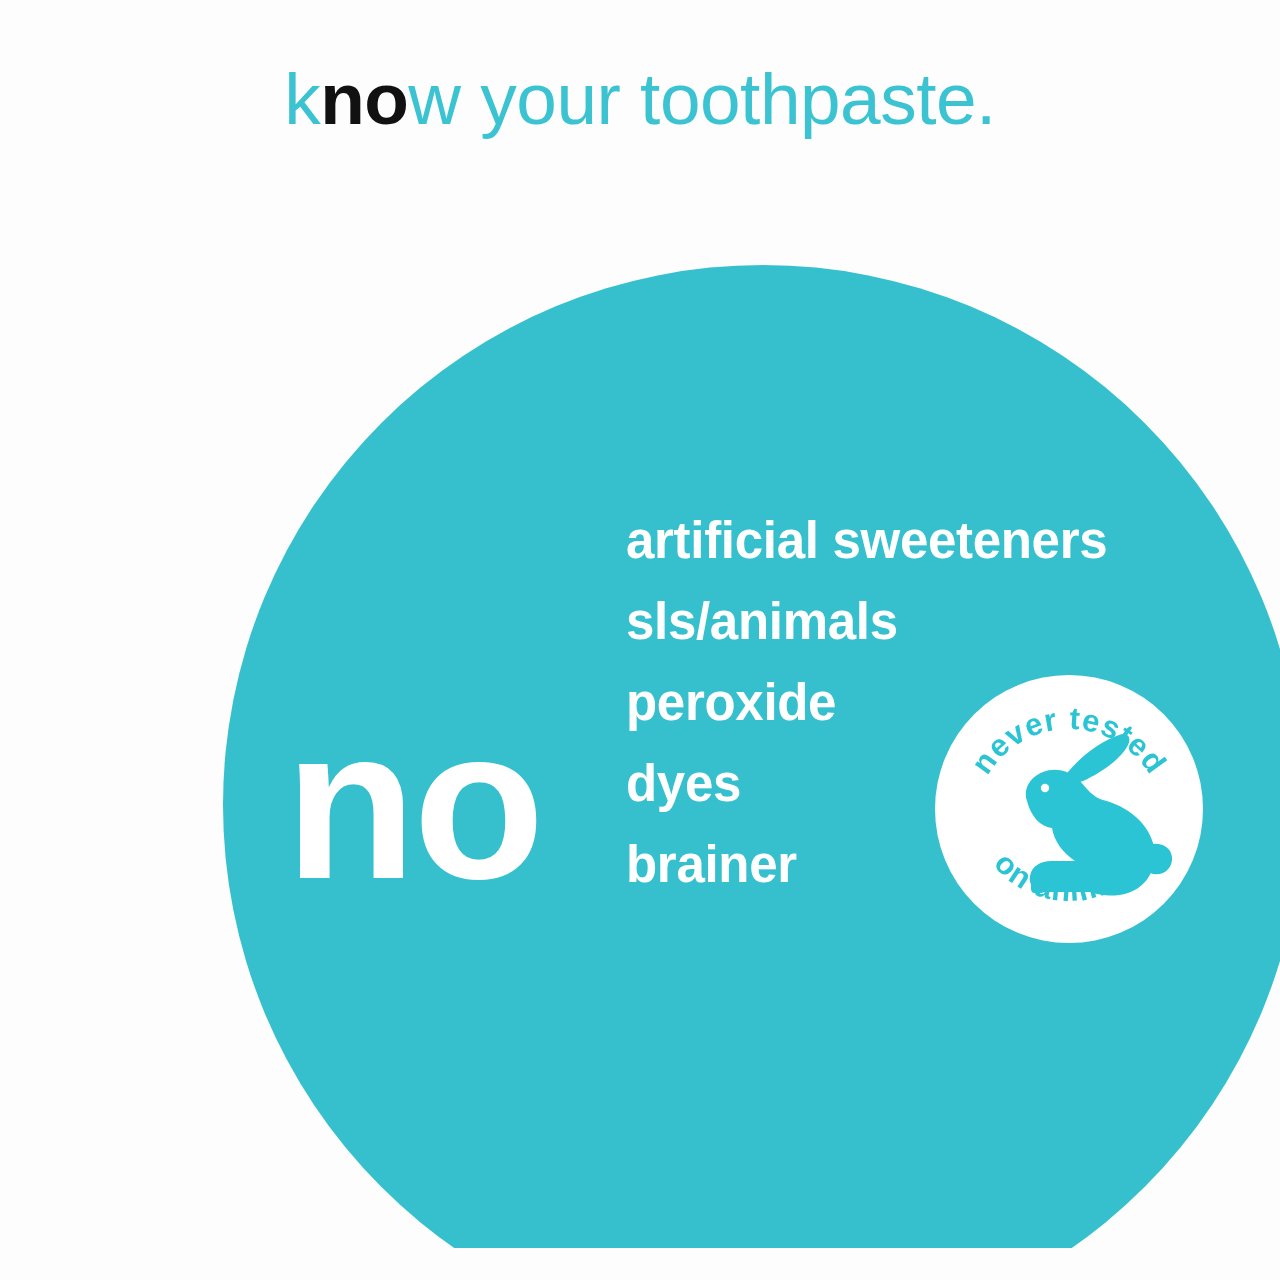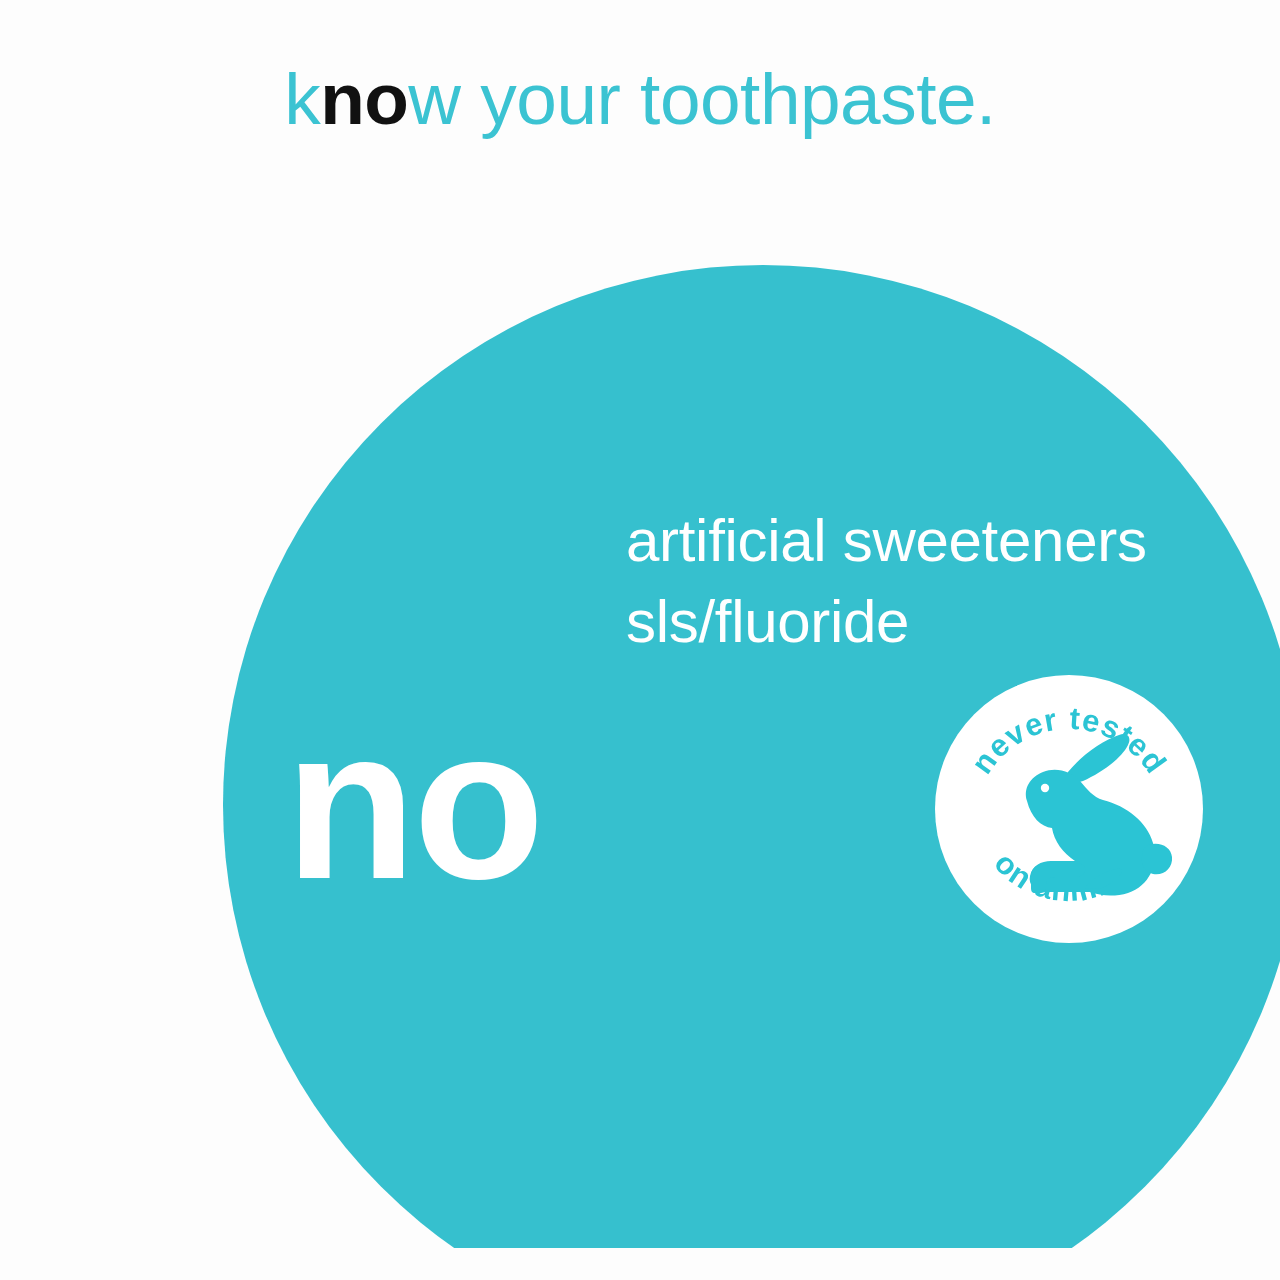--- a/index.html
+++ b/index.html
@@ -64,23 +64,23 @@
 
   
   .no-list {
     position: absolute;
     left: 626px;
     top: 500px;
     width: 520px;
   }
   .no-list-item {
     color: #FFFFFF;
-    font-size: 60px;
+    font-size: 51px;
     line-height: 81px;
-    font-weight: 400;
+    font-weight: 700;
     letter-spacing: -0.3px;
     white-space: nowrap;
   }
 
   
   .badge {
     position: absolute;
     left: 935px;
     top: 675px;
     width: 268px;
@@ -96,21 +96,24 @@
   <div class="headline">
     <span class="seg-teal">k</span><span class="seg-black">no</span><span class="seg-teal">w your toothpaste.</span>
   </div>
 
   <div class="blob"></div>
 
   <div class="big-no">no</div>
 
   <div class="no-list">
     <div class="no-list-item">artificial sweeteners</div>
-    <div class="no-list-item">sls/fluoride</div>
+    <div class="no-list-item">sls/animals</div>
+    <div class="no-list-item">peroxide</div>
+    <div class="no-list-item">dyes</div>
+    <div class="no-list-item">brainer</div>
   </div>
 
   <div class="badge">
     <svg viewBox="0 0 268 268" xmlns="http://www.w3.org/2000/svg">
       <defs>
         <path id="arcTop" d="M 40 148 A 94 94 0 0 1 228 148" fill="none"></path>
         <path id="arcBottom" d="M 36 128 A 98 98 0 0 0 232 128" fill="none"></path>
       </defs>
 
       <circle cx="134" cy="134" r="134" fill="#FFFFFF"></circle>

